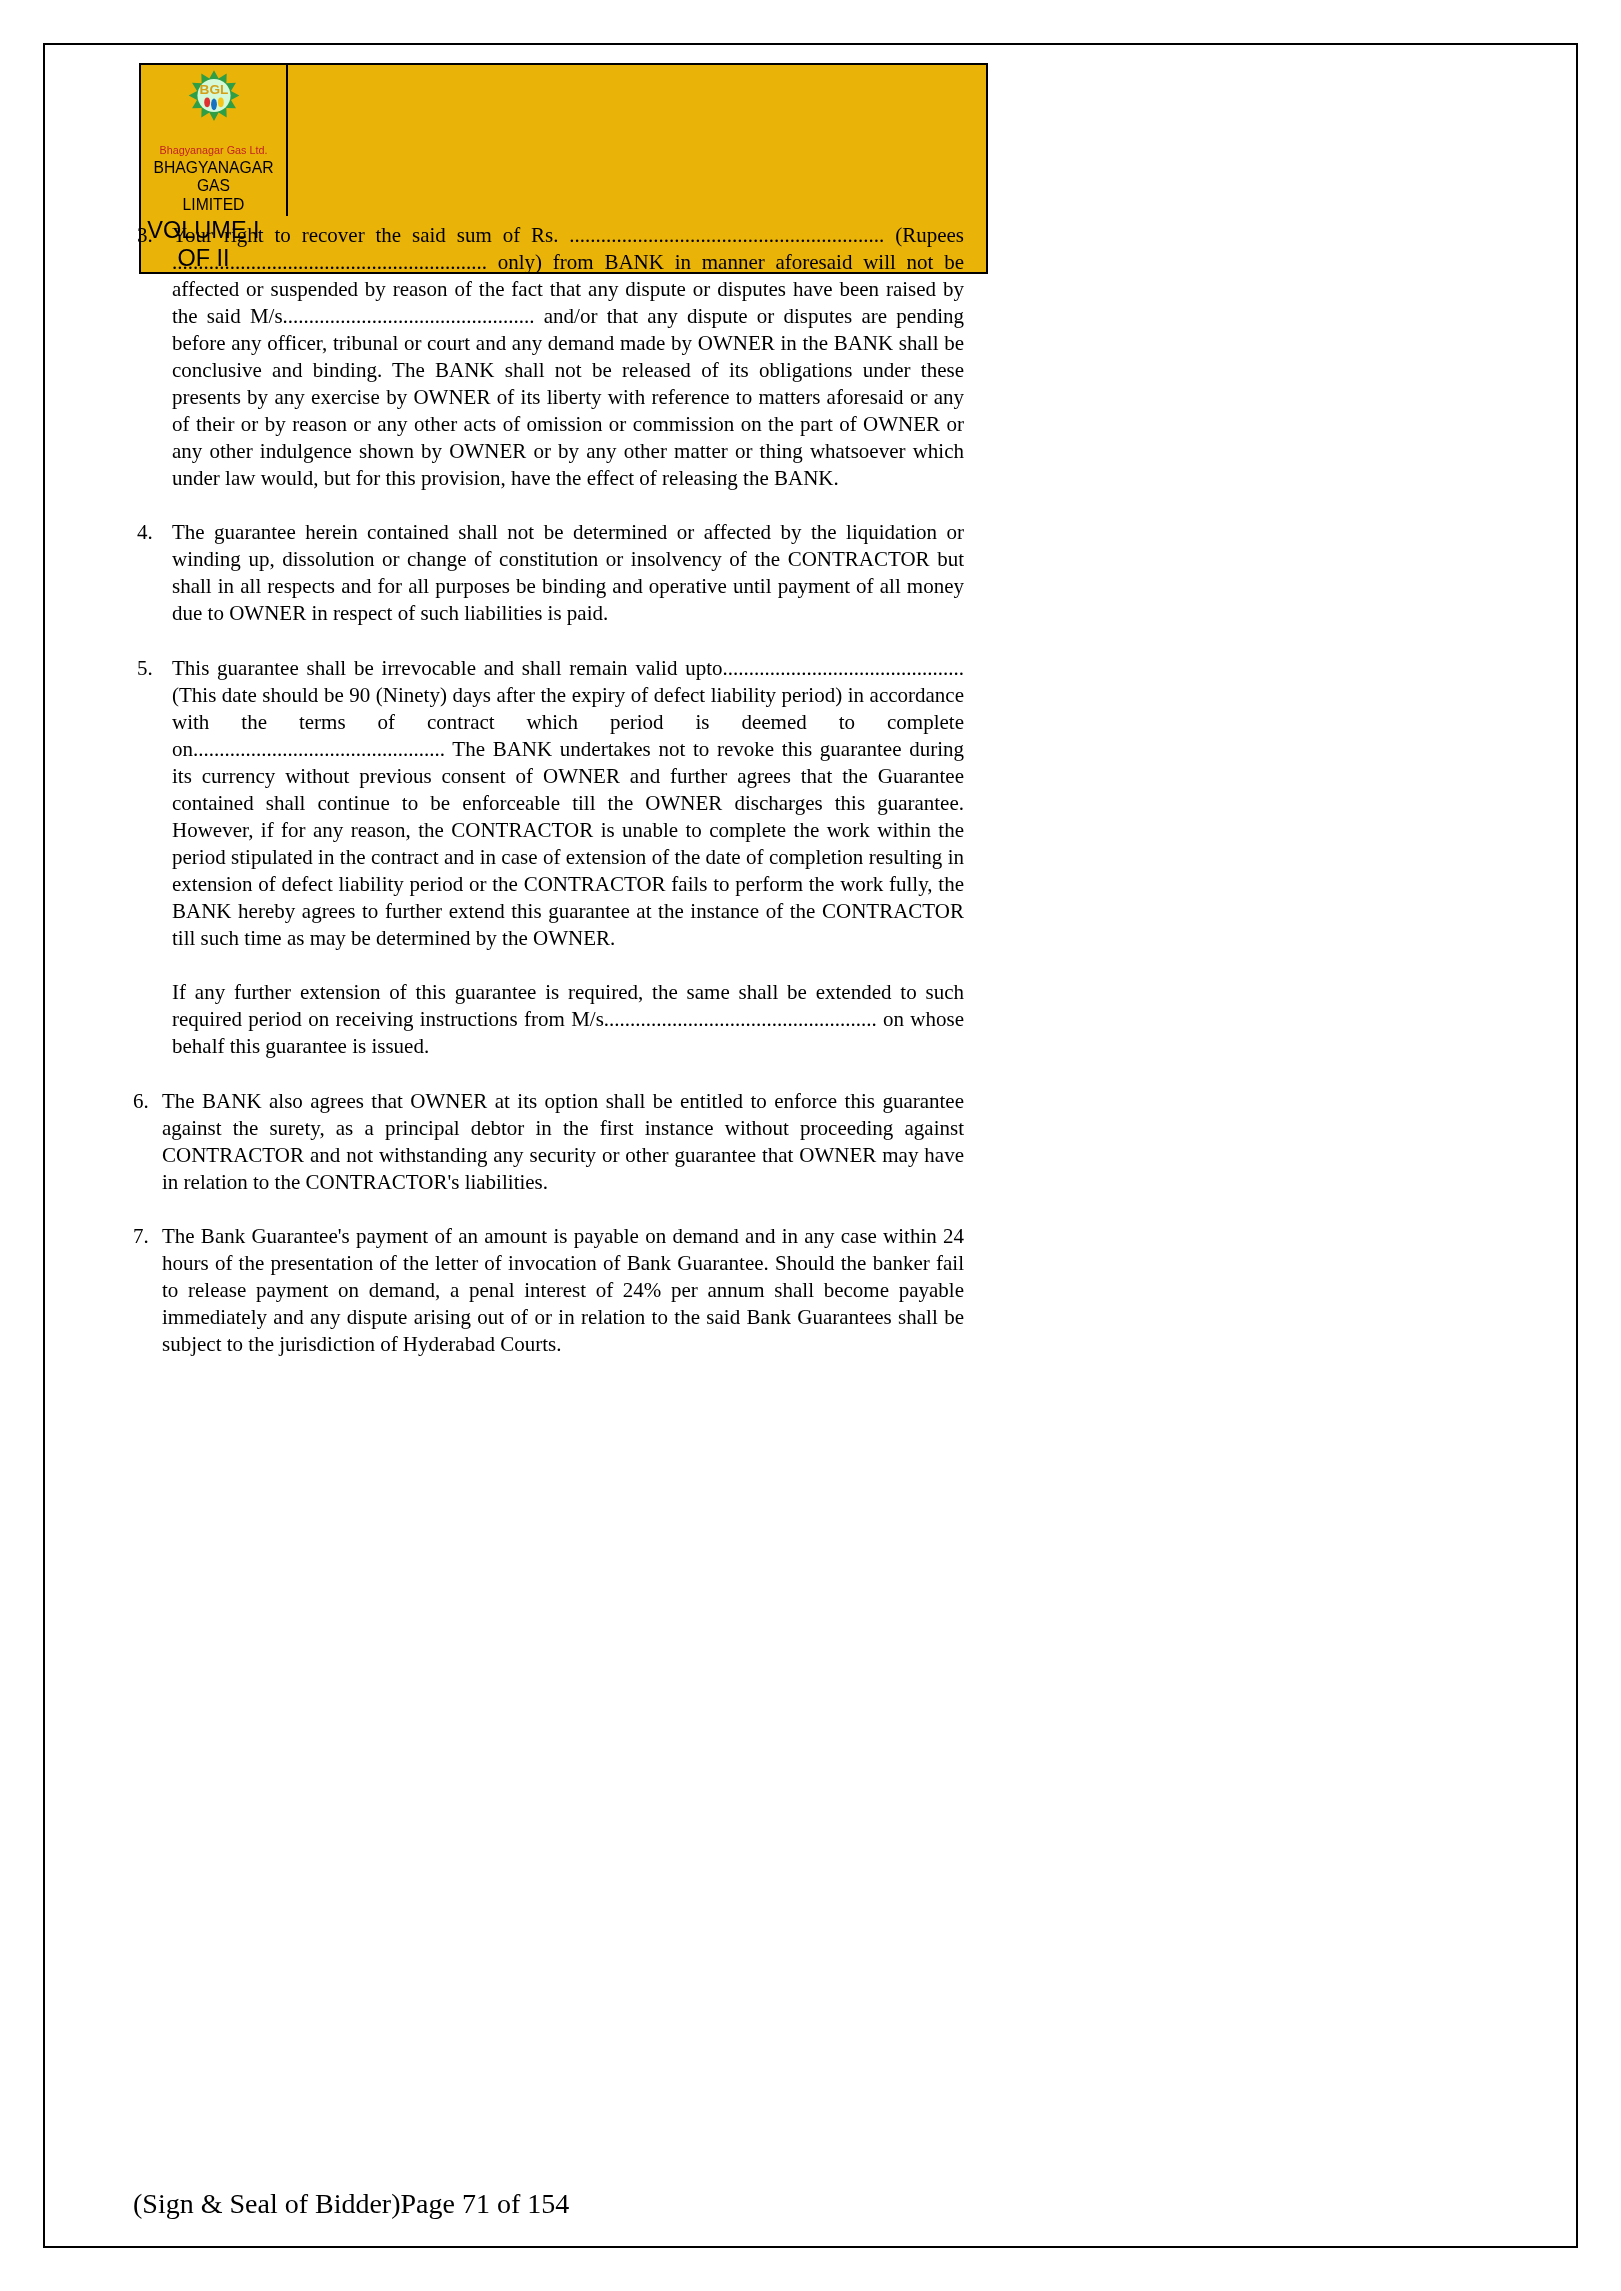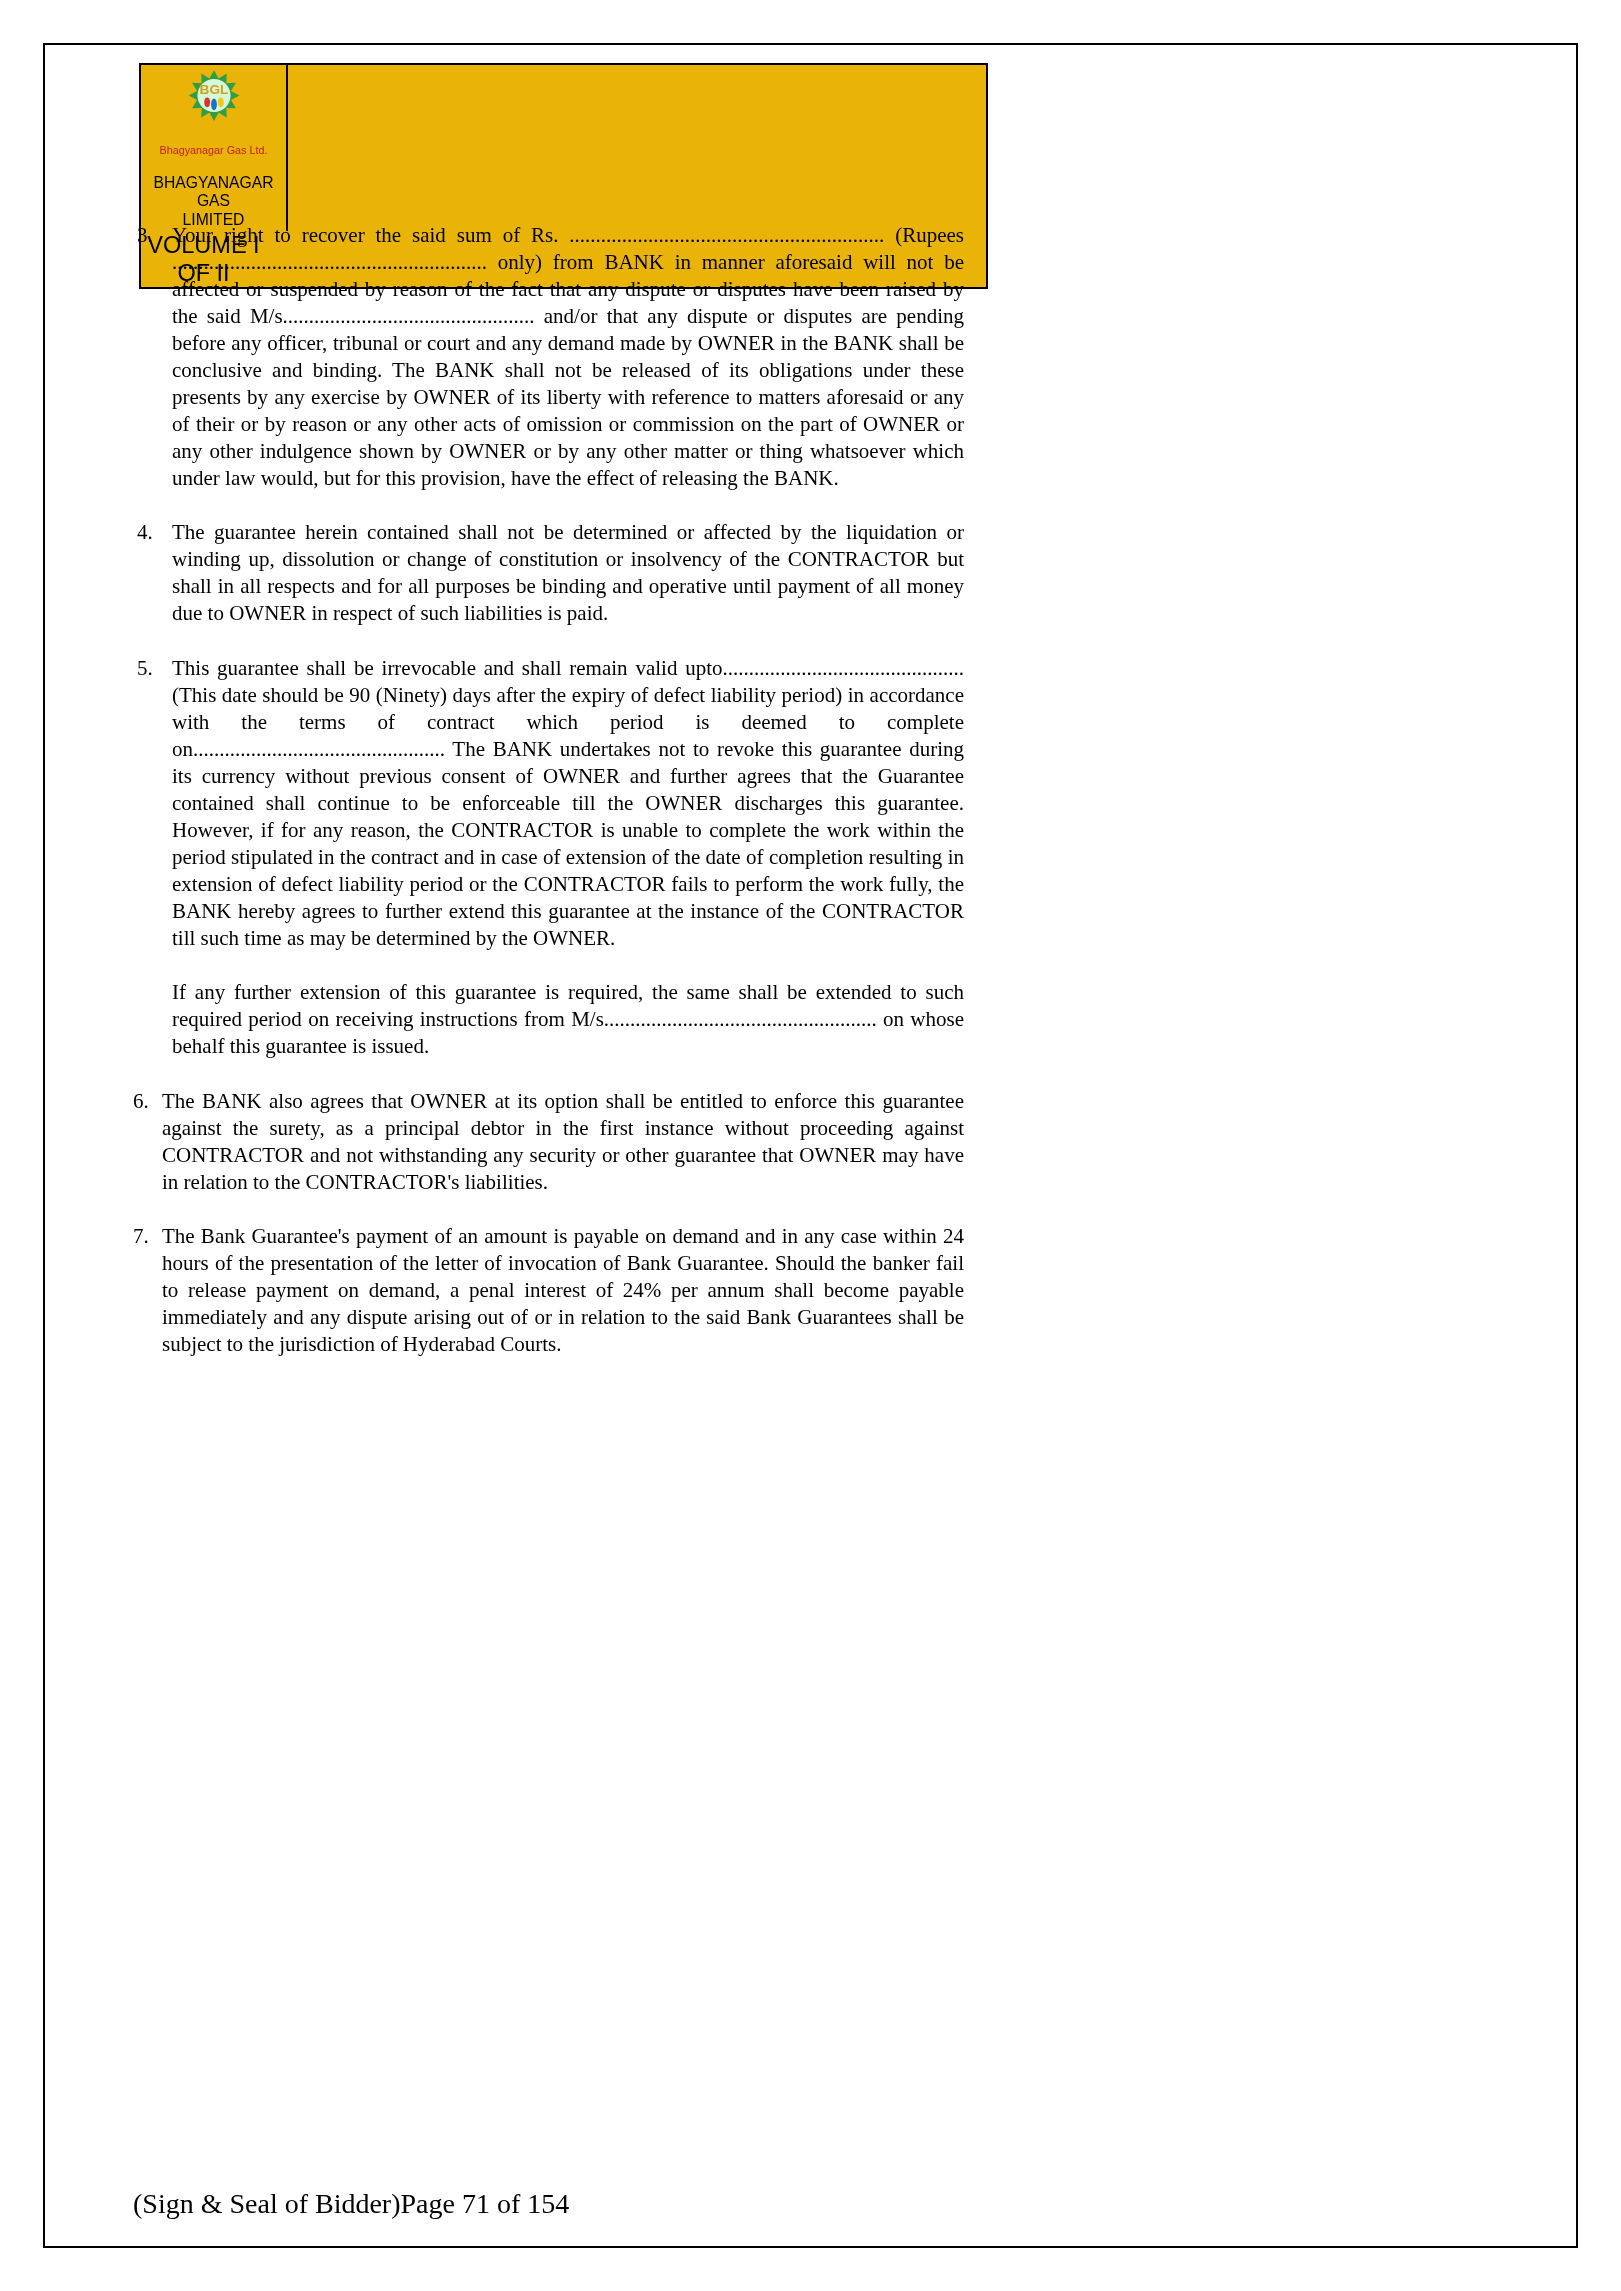--- a/index.html
+++ b/index.html
@@ -40,21 +40,21 @@
   .logo-tagline {
     font-family:Liberation Sans, sans-serif;
     font-size:10.8px; line-height:12.7px;
     color:#c22222;
     margin-top:19px;
   }
   .org-name {
     font-family:"Liberation Sans", sans-serif;
     font-size:15.7px; line-height:18.6px;
     color:#000;
-    margin-top:17px;
+    margin-top:2px;
   }
   .title-cell {
     flex:1;
     padding:2.9px 9.8px 2px 9.8px;
     font-family:"Liberation Sans", sans-serif;
     font-size:23.5px; line-height:28px;
   }
   .title-text { text-align:justify; }
   .bid-no { text-align:center; }
   .volume-cell {

